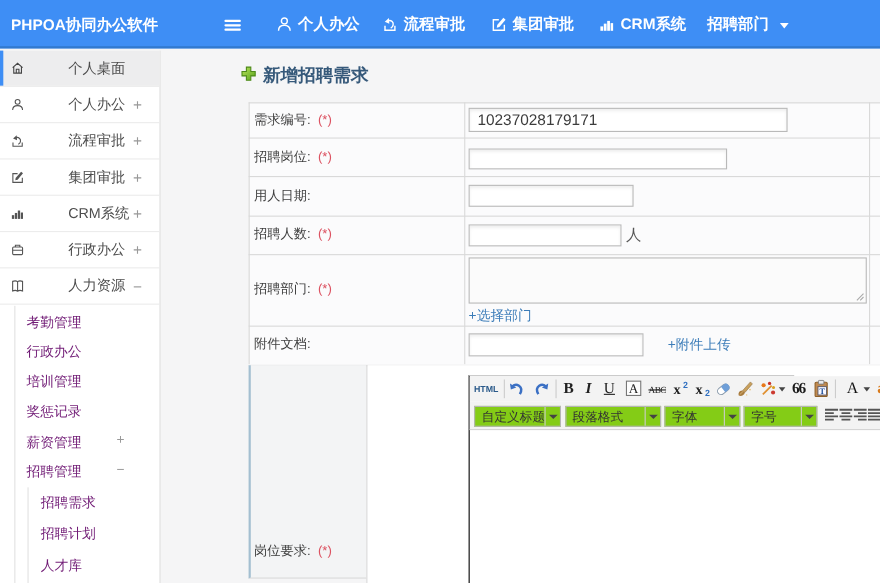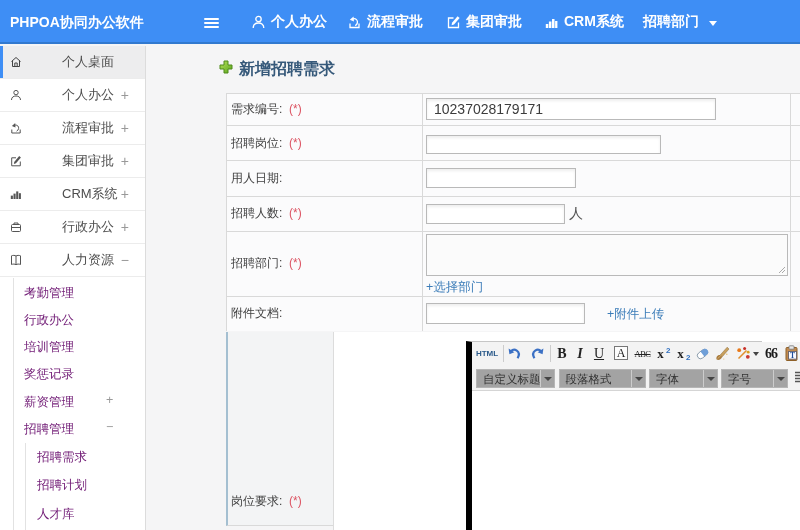--- a/index.html
+++ b/index.html
@@ -31,24 +31,24 @@
 
 #title { position:absolute; left:239px; top:59px; font-size:16px; font-weight:bold; color:#36597a; }
 .hline { position:absolute; height:0; border-top:1px solid #d9d9d9; }
 .vl { position:absolute; width:0; border-left:1px solid #d9d9d9; }
 .lbl { position:absolute; left:231px; font-size:12px; color:#3f3f3f; transform:translateY(-50%); }
 .lbl em { font-style:normal; color:#dc5362; }
 .inp { position:absolute; background:#fff; border:1px solid #b9b9b9; box-shadow:inset 0 2px 3px rgba(0,0,0,0.07); font-size:14px; color:#3c3c3c; padding-left:7px; font-family:"Liberation Sans",sans-serif; display:flex; align-items:center; }
 .lnk { position:absolute; color:#3b7cb8; font-size:12.5px; transform:translateY(-50%); }
 
 
-#edbox { position:absolute; left:426px; top:341px; width:296px; height:189px; border-left:6px solid #000000; border-top:1px solid #c6c6c6; background:#fff;margin-left:40px; }
+#edbox { position:absolute; left:426px; top:341px; width:296px; height:189px; border-left:1px solid #000000; border-top:1px solid #c6c6c6; background:#fff; }
 #tb1 { position:absolute; left:0; top:0; width:374px; height:23px; background:#f3f3f3; }
 #tb2 { position:absolute; left:0; top:23px; width:374px; height:26px; background:#f3f3f3; border-bottom:1px solid #d5d5d5; }
-.dd { position:absolute; top:3px; height:19px; background:#a3a3a3; border:1px solid #b5b5b5; font-size:11.5px; color:#333; }
+.dd { position:absolute; top:3px; height:19px; background:#84cc16; border:1px solid #b5b5b5; font-size:11.5px; color:#333; }
 .dd .cap { position:absolute; left:6px; top:50%; transform:translateY(-50%); white-space:nowrap; }
 .dd .ar { position:absolute; right:0; top:0; width:14px; height:100%; border-left:1px solid #ccc; }
 .dd .ar:after { content:""; position:absolute; left:3px; top:7px; border:4px solid transparent; border-top:4px solid #444; }
 .ti { position:absolute; top:0; height:23px; display:flex; align-items:center; justify-content:center; font-size:13px; color:#222; }
 .tsep { position:absolute; top:3px; height:17px; border-left:1px solid #ccc; }
 </style>
 </head>
 <body>
 
 <div id="hdr">

